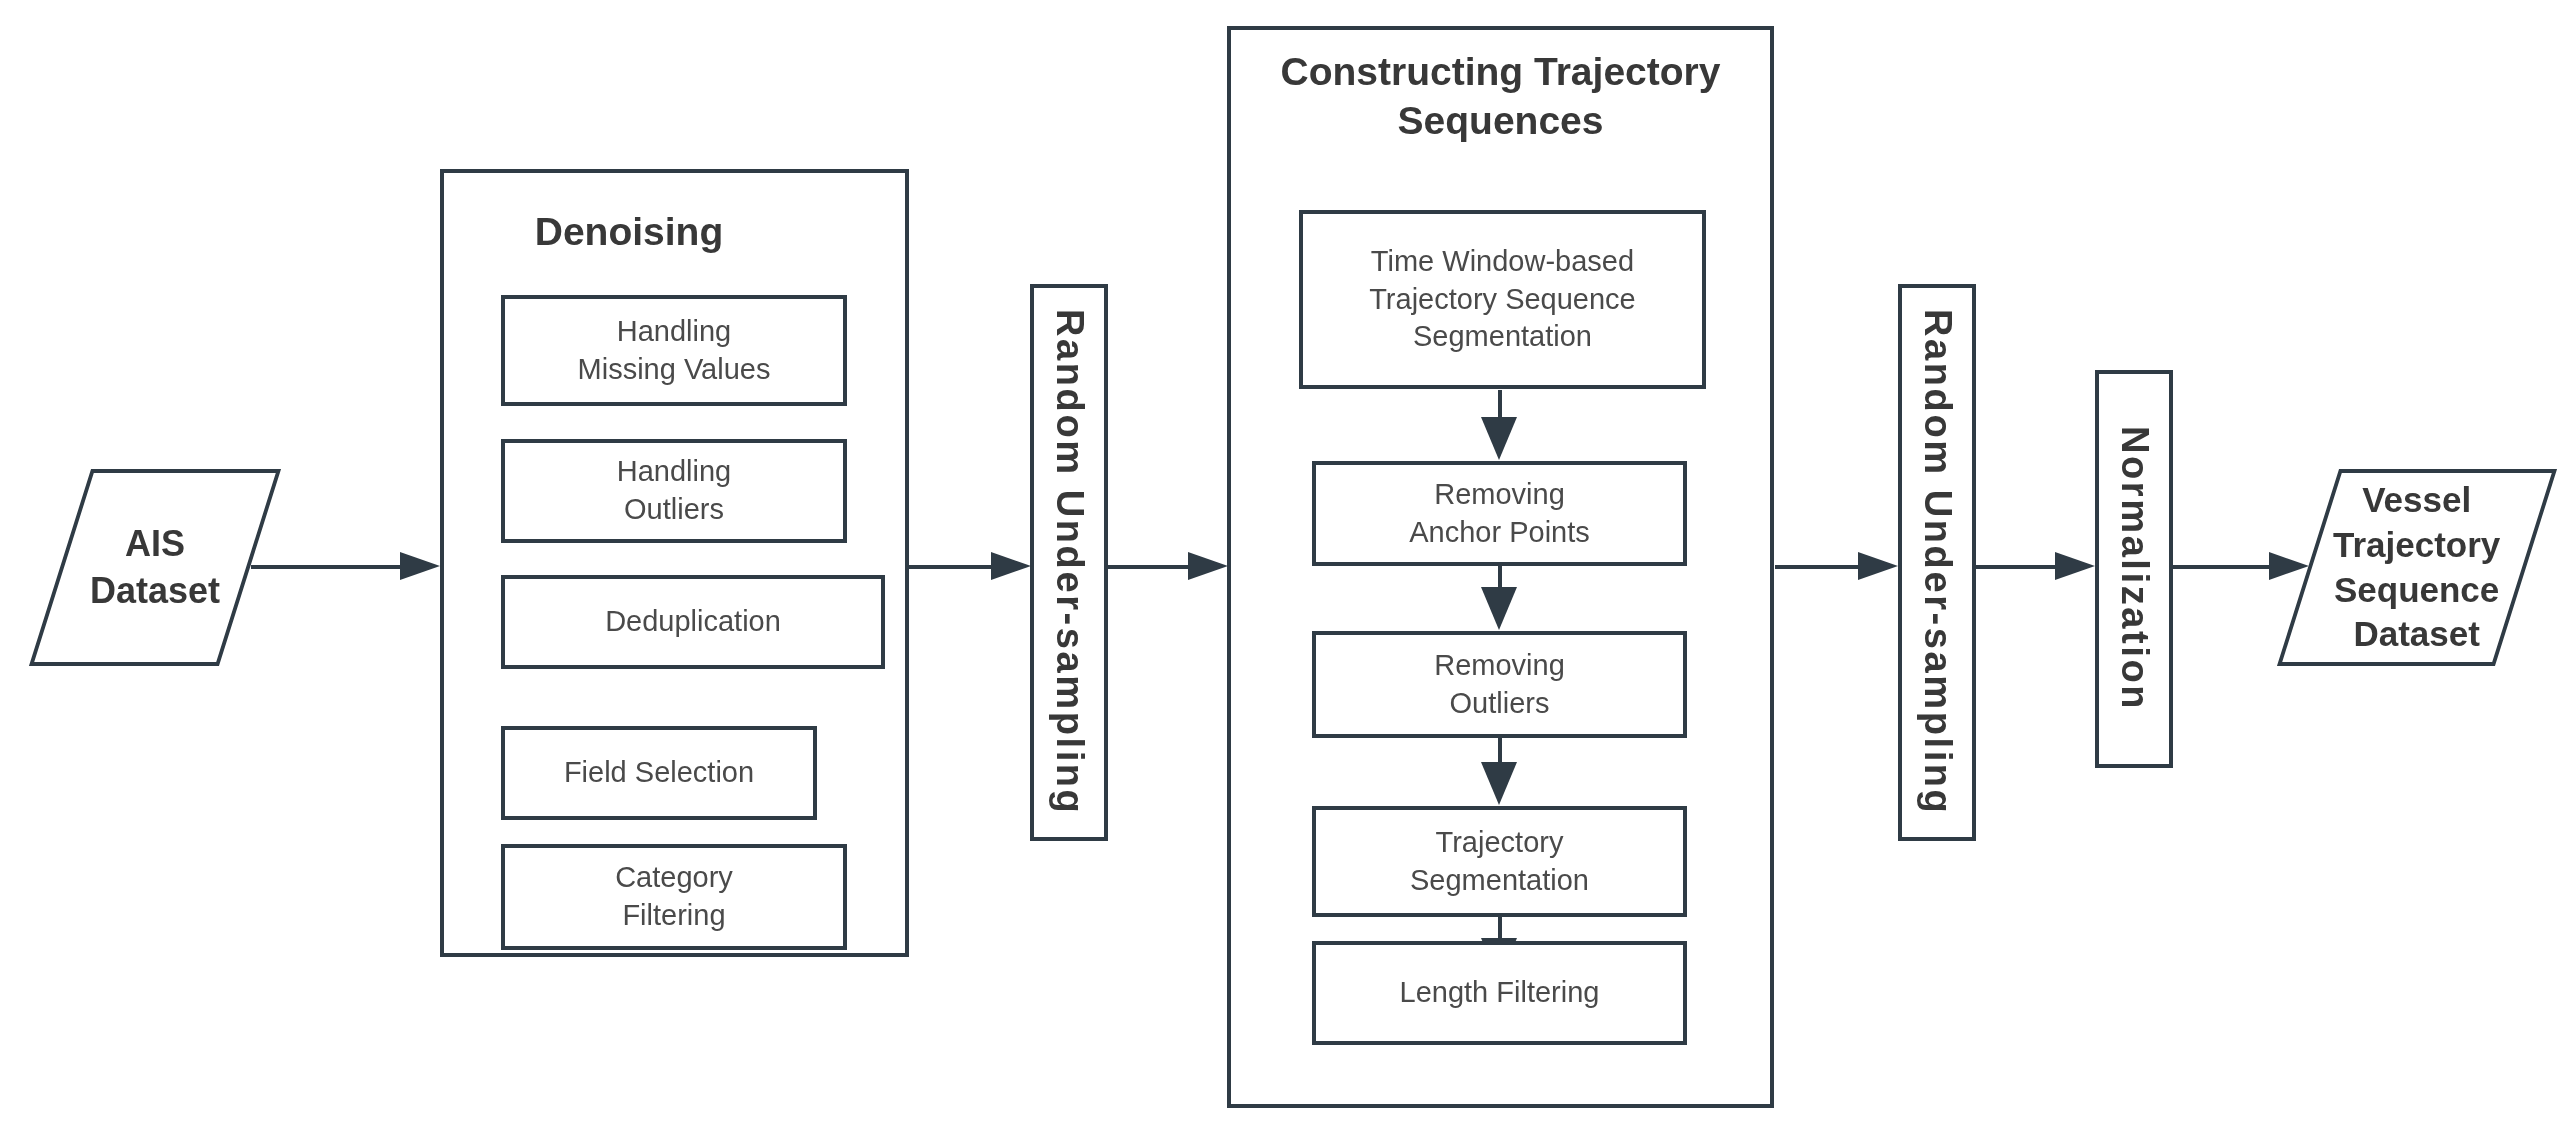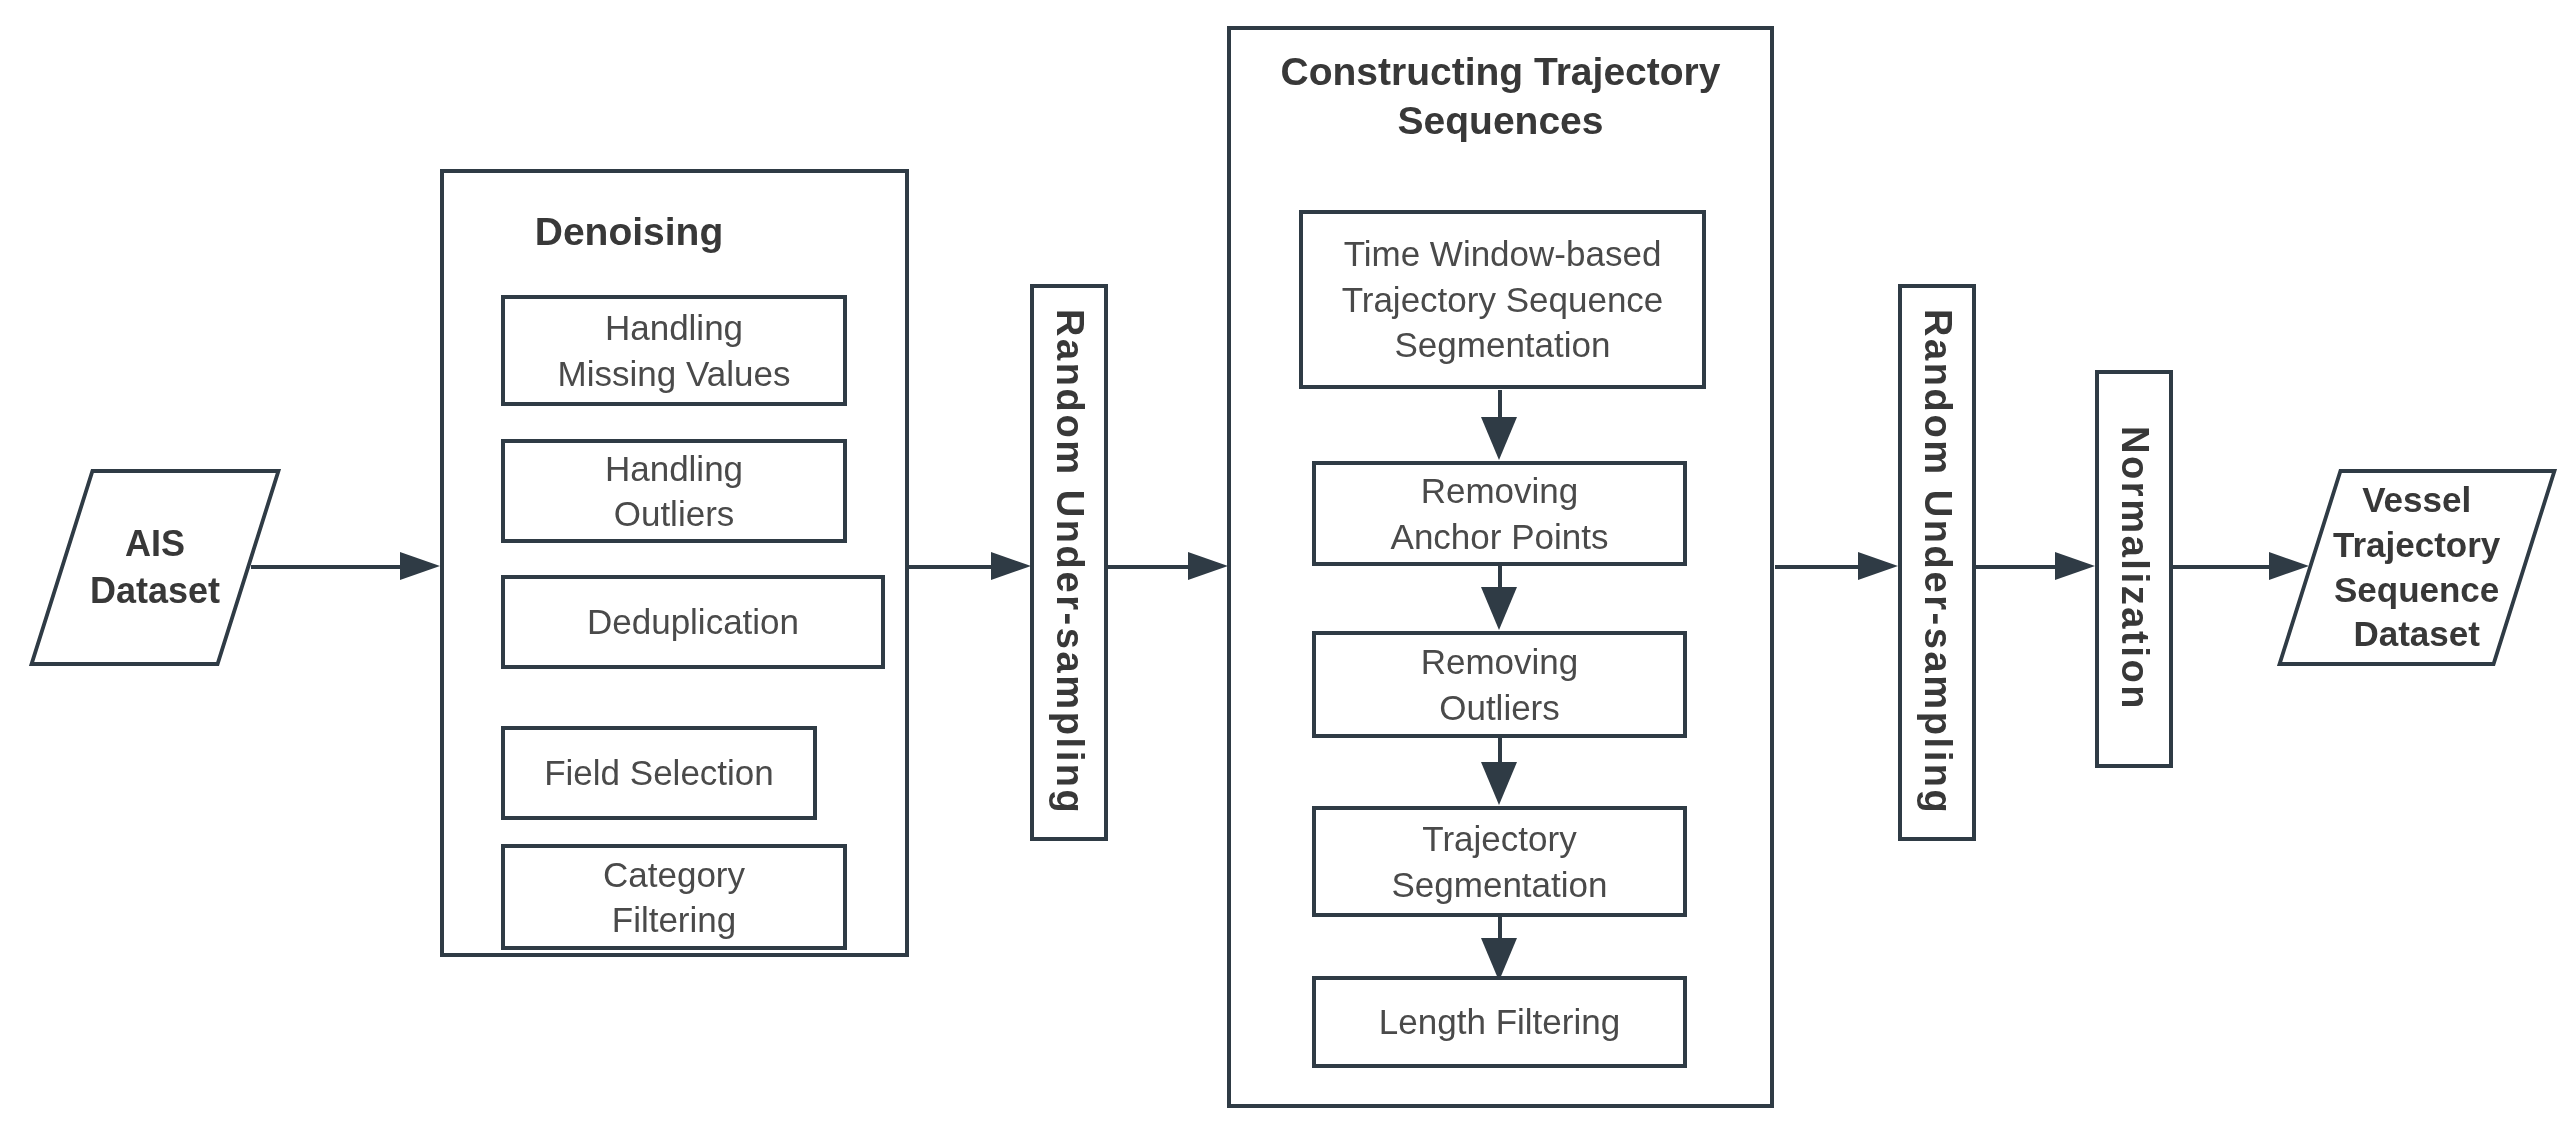--- a/index.html
+++ b/index.html
@@ -22,21 +22,21 @@
     position:absolute;
     box-sizing:border-box;
     border:4.3px solid var(--line);
     background:var(--bg);
     display:flex;align-items:center;justify-content:center;
   }
   .label{
     white-space:pre-line;
     text-align:center;
     color:var(--text);
-    font-size:35px;
+    font-size:29px;
     line-height:1.3;
   }
   .bold{font-weight:bold;color:var(--heading);font-size:36px;}
   
   .group{position:absolute;box-sizing:border-box;border:4.3px solid var(--line);background:var(--bg);}
   .group-title{
     position:absolute;
     text-align:center;
     font-weight:bold;
     color:var(--heading);
@@ -168,21 +168,21 @@
   <div class="box" style="left:1312px;top:806px;width:375px;height:111px">
     <div class="label">Trajectory
 Segmentation</div>
   </div>
 
   <div>
     <div class="vshaft" style="left:1498px;top:916px;height:22.5px"></div>
     <div class="vhead" style="left:1481px;top:938px"></div>
   </div>
 
-  <div class="box" style="left:1312px;top:976px;width:375px;height:92px">
+  <div class="box" style="left:1312px;top:941px;width:375px;height:104px">
     <div class="label">Length Filtering</div>
   </div>
 
   <div>
     <div class="hshaft" style="left:1775px;top:565px;width:86px"></div>
     <div class="hhead" style="left:1858px;top:552px"></div>
   </div>
 
   <div class="box" style="left:1898px;top:284px;width:78px;height:557px">
     <div class="vlabel">Random Under-sampling</div>

